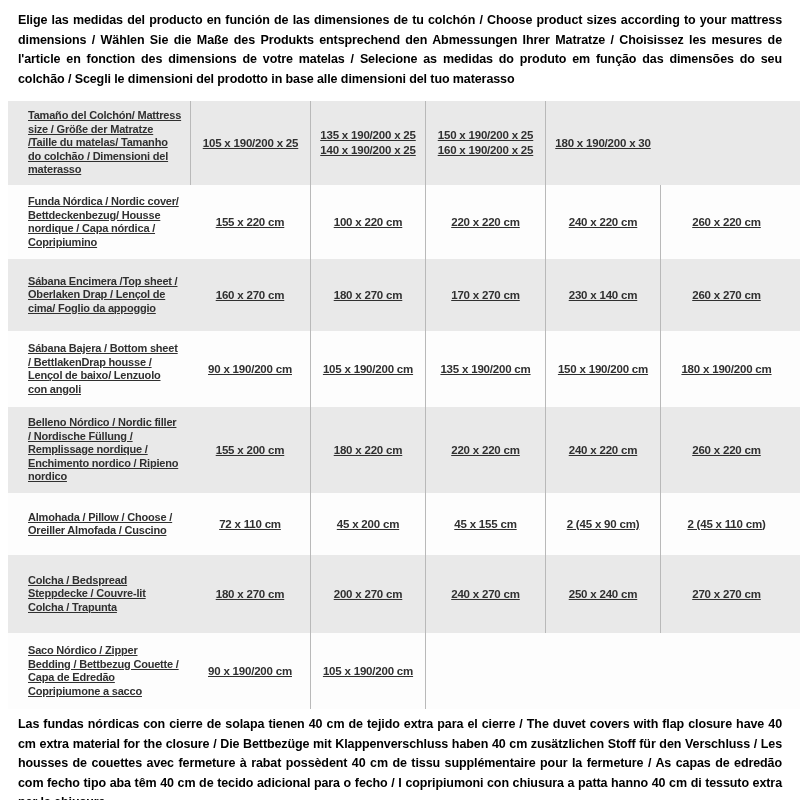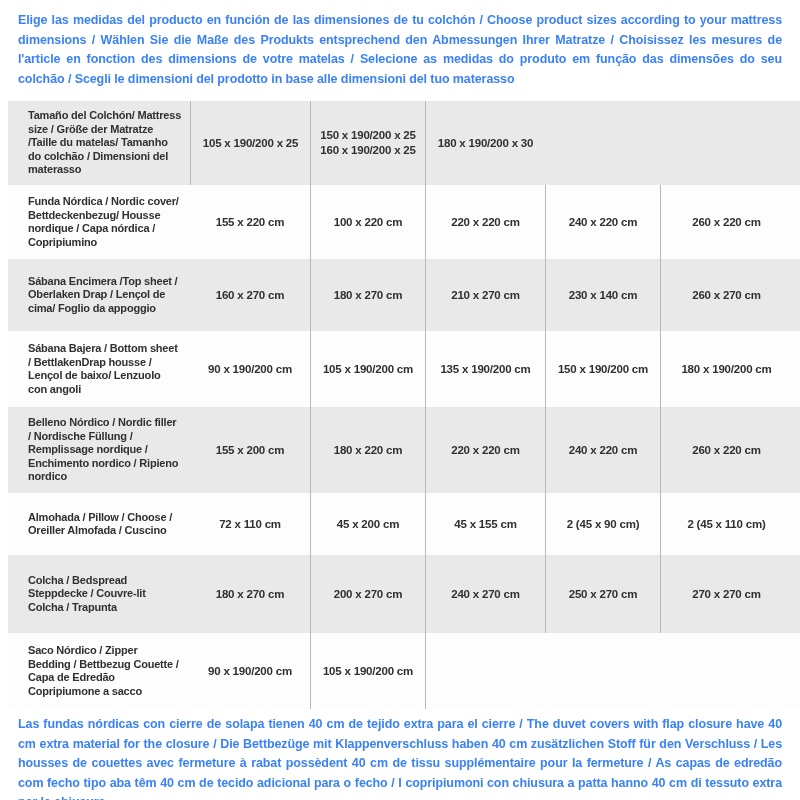--- a/index.html
+++ b/index.html
@@ -9,21 +9,21 @@
     color: #2e2e2e;
     -webkit-font-smoothing: antialiased;
   }
   .page { width: 800px; height: 800px; overflow: hidden; background: #fff; }
 
   .intro, .footer-note {
     font-weight: bold;
     font-size: 12.5px;
     line-height: 19.5px;
     text-align: justify;
-    color: #3b82f6;
+    color: #000000;
     letter-spacing: -0.1px;
   }
   .intro { padding: 11px 18px 0 18px; }
   .footer-note { padding: 6px 18px 0 18px; }
 
   .sizes-table { margin-top: 12px; width: 800px; }
 
   .t-row {
     display: grid;
     grid-template-columns: 182px 120px 115px 120px 115px 132px;
@@ -40,20 +40,21 @@
   .r4 { min-height: 86px; }
   .r5 { min-height: 62px; }
   .r6 { min-height: 78px; }
   .r7 { min-height: 76px; }
 
   .cell {
     display: flex;
     align-items: center;
     justify-content: center;
     font-weight: bold;
+    text-decoration: underline;
   }
   .cell.label {
     justify-content: flex-start;
     padding-left: 20px;
     padding-right: 8px;
     font-size: 11px;
     line-height: 13.5px;
     letter-spacing: -0.2px;
     color: #303030;
   }
@@ -73,39 +74,41 @@
 
 <div class="page">
 
   <p class="intro">Elige las medidas del producto en función de las dimensiones de tu colchón / Choose product sizes according to your mattress dimensions / Wählen Sie die Maße des Produkts entsprechend den Abmessungen Ihrer Matratze / Choisissez les mesures de l'article en fonction des dimensions de votre matelas / Selecione as medidas do produto em função das dimensões do seu colchão / Scegli le dimensioni del prodotto in base alle dimensioni del tuo materasso</p>
 
   <div class="sizes-table">
 
     <div class="t-row shade r0">
       <div class="cell label">Tamaño del Colchón/ Mattress size / Größe der Matratze /Taille du matelas/ Tamanho do colchão / Dimensioni del materasso</div>
       <div class="cell val sep">105 x 190/200 x 25</div>
+      <div class="cell val sep">135 x 190/200 x 25
+140 x 190/200 x 25</div>
       <div class="cell val sep">150 x 190/200 x 25
 160 x 190/200 x 25</div>
       <div class="cell val sep">180 x 190/200 x 30</div>
     </div>
 
     <div class="t-row plain r1">
       <div class="cell label">Funda Nórdica /  Nordic cover/ Bettdeckenbezug/ Housse nordique  / Capa nórdica / Copripiumino</div>
       <div class="cell val">155 x 220 cm</div>
       <div class="cell val sep">100 x 220 cm</div>
       <div class="cell val sep">220 x 220 cm</div>
       <div class="cell val sep">240 x 220 cm</div>
       <div class="cell val sep">260 x 220 cm</div>
     </div>
 
     <div class="t-row shade r2">
       <div class="cell label">Sábana Encimera /Top sheet / Oberlaken Drap / Lençol de cima/ Foglio da appoggio</div>
       <div class="cell val">160 x 270 cm</div>
       <div class="cell val sep">180 x 270 cm</div>
-      <div class="cell val sep">210 x 270 cm</div>
+      <div class="cell val sep">170 x 270 cm</div>
       <div class="cell val sep">230 x 140 cm</div>
       <div class="cell val sep">260 x 270 cm</div>
     </div>
 
     <div class="t-row plain r3">
       <div class="cell label">Sábana Bajera / Bottom sheet / BettlakenDrap housse / Lençol de baixo/ Lenzuolo con angoli</div>
       <div class="cell val">90 x 190/200 cm</div>
       <div class="cell val sep">105 x 190/200 cm</div>
       <div class="cell val sep">135 x 190/200 cm</div>
       <div class="cell val sep">150 x 190/200 cm</div>
@@ -128,21 +131,21 @@
       <div class="cell val sep">45 x 155 cm</div>
       <div class="cell val sep">2 (45 x 90 cm)</div>
       <div class="cell val sep">2 (45 x 110 cm)</div>
     </div>
 
     <div class="t-row shade r6">
       <div class="cell label">Colcha / Bedspread Steppdecke / Couvre-lit Colcha / Trapunta</div>
       <div class="cell val">180 x 270 cm</div>
       <div class="cell val sep">200 x 270 cm</div>
       <div class="cell val sep">240 x 270 cm</div>
-      <div class="cell val sep">250 x 270 cm</div>
+      <div class="cell val sep">250 x 240 cm</div>
       <div class="cell val sep">270 x 270 cm</div>
     </div>
 
     <div class="t-row plain r7">
       <div class="cell label">Saco Nórdico / Zipper Bedding / Bettbezug Couette  / Capa de Edredão Copripiumone a sacco</div>
       <div class="cell val">90 x 190/200 cm</div>
       <div class="cell val sep">105 x 190/200 cm</div>
       <div class="cell val sep"></div>
       <div class="cell val"></div>
       <div class="cell val"></div>

